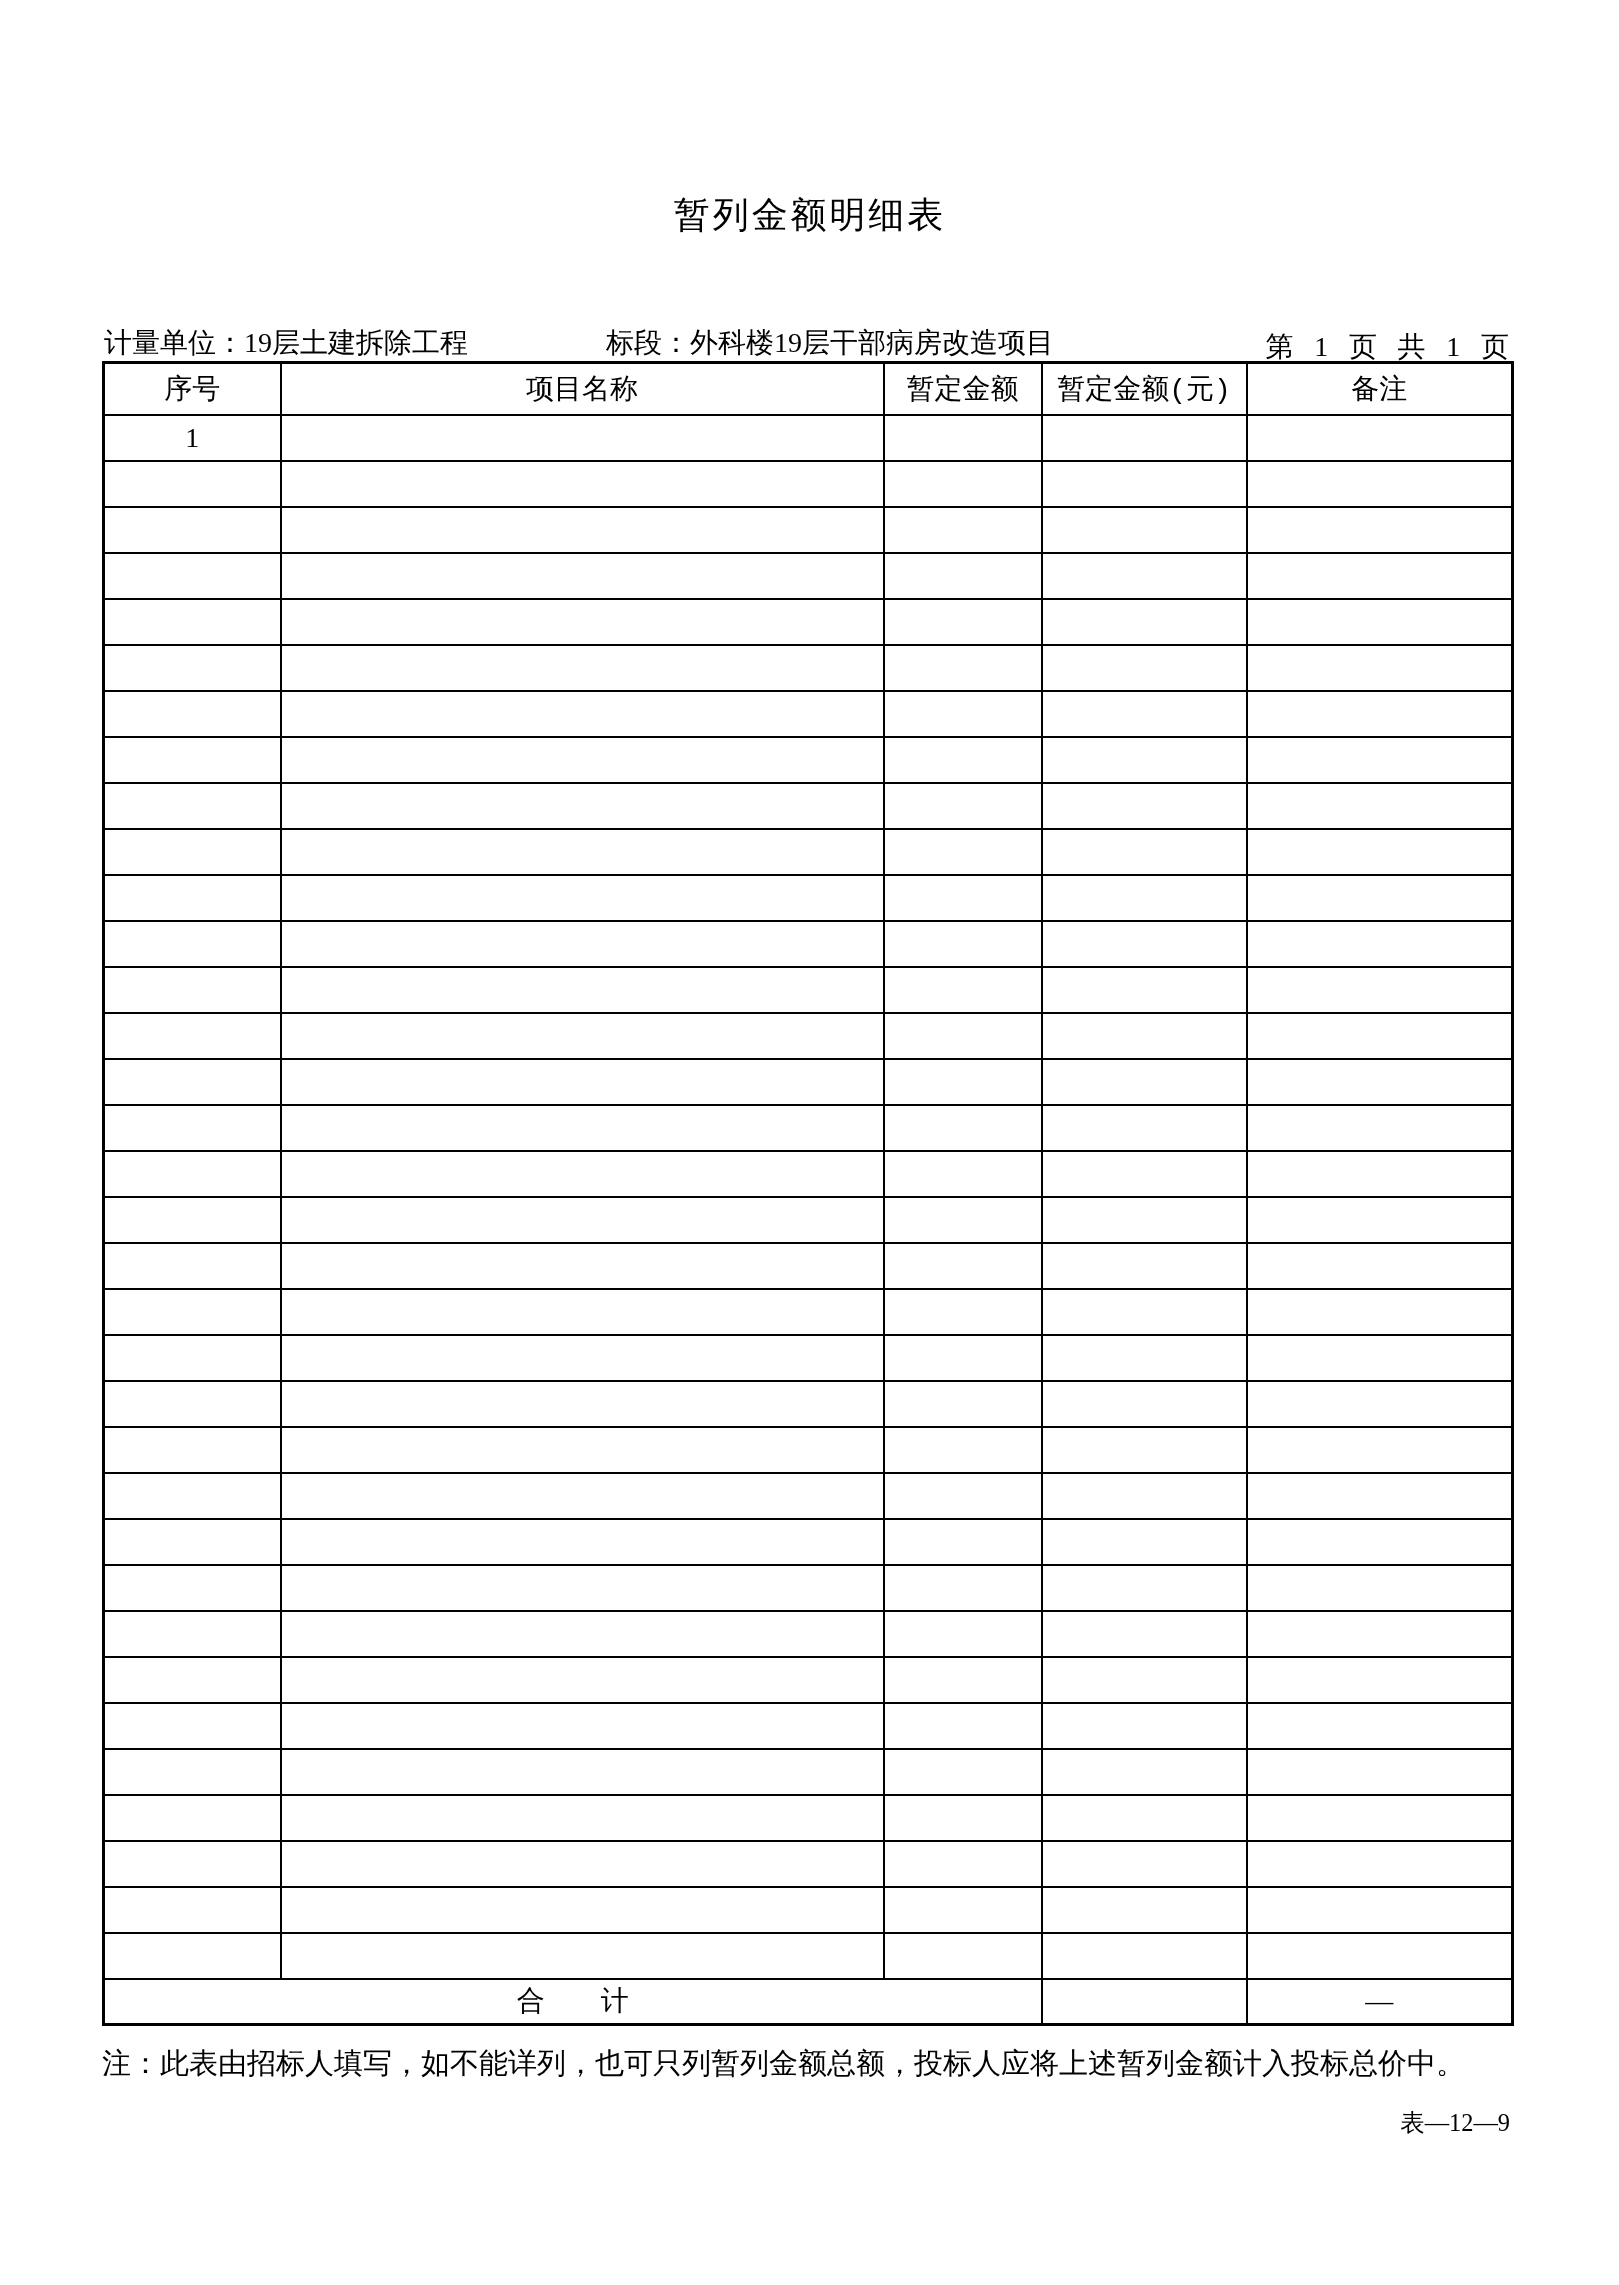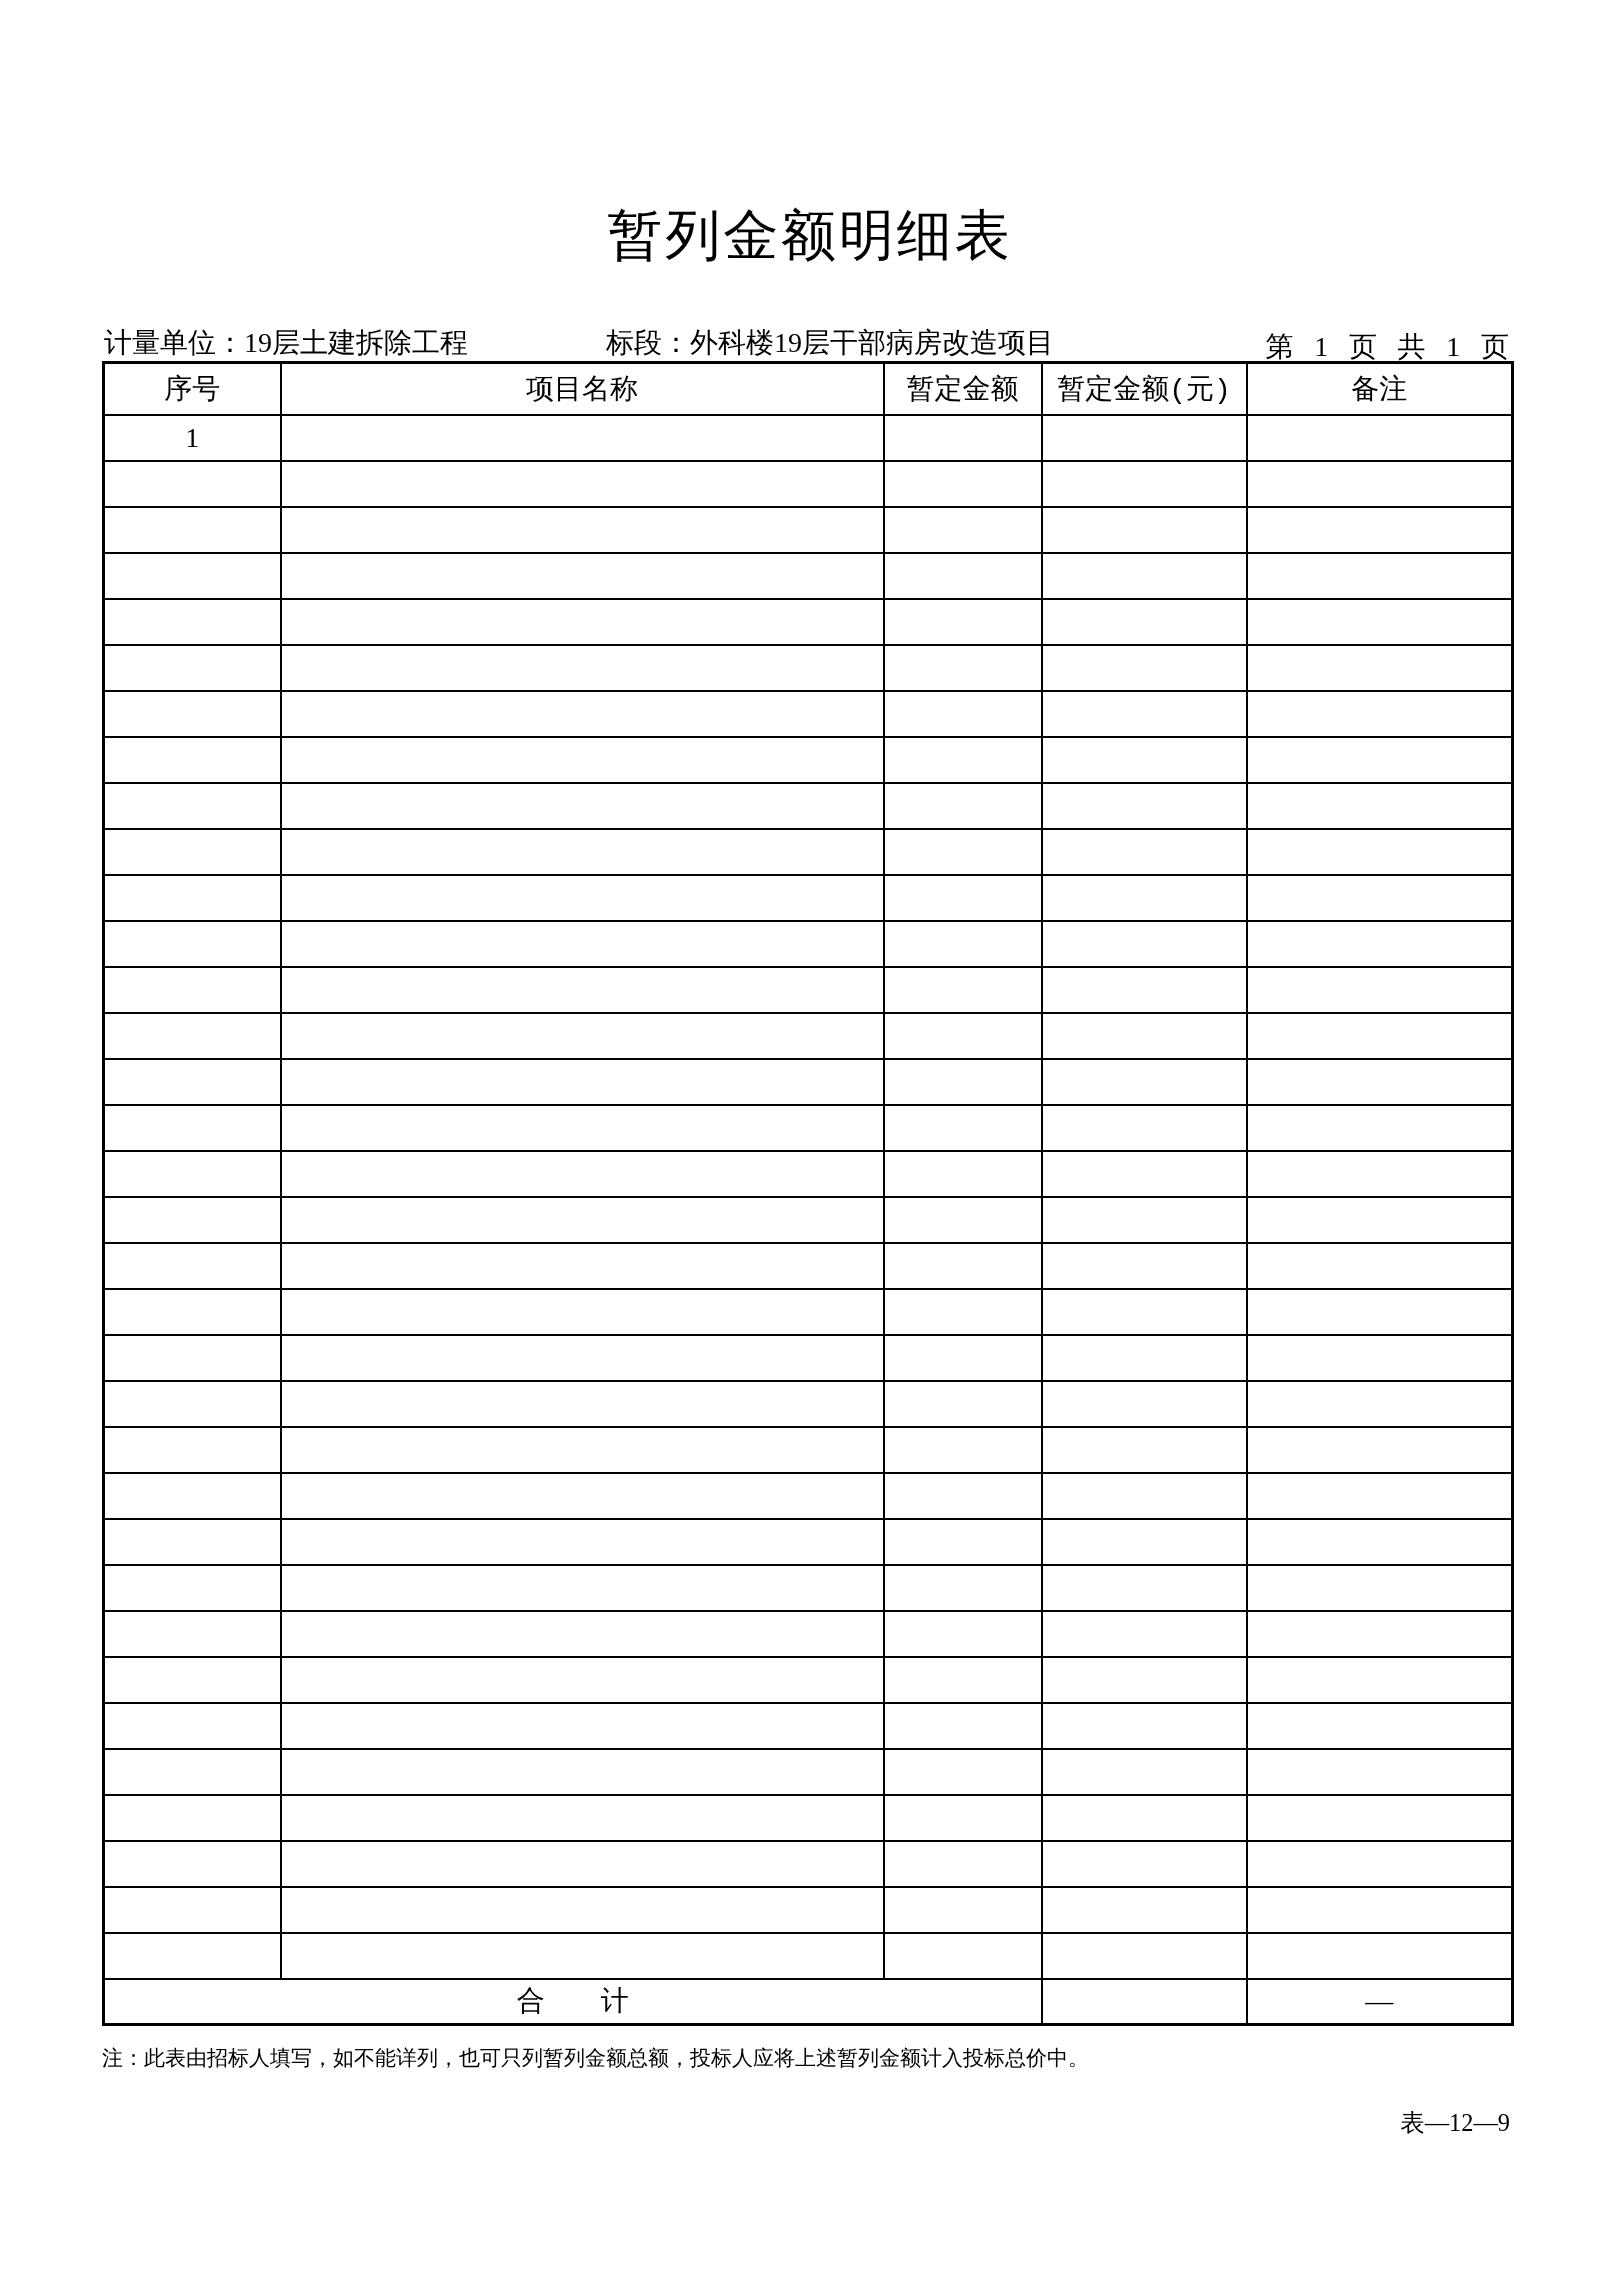--- a/index.html
+++ b/index.html
@@ -11,25 +11,24 @@
     font-family: "Liberation Serif", "DejaVu Serif", serif;
     color: #000000;
     overflow: hidden;
   }
   .page-title {
     position: absolute;
     top: 191px;
     left: 0;
     width: 100%;
     text-align: center;
-    font-size: 55px;
+    font-size: 36px;
     font-weight: 400;
     letter-spacing: 2.9px;
     white-space: nowrap;
-    margin-top: 8px;
   }
   .info-line {
     position: absolute;
     top: 326px;
     left: 102px;
     width: 1409px;
     height: 33px;
     line-height: 33px;
     font-size: 28px;
     white-space: nowrap;
@@ -64,21 +63,21 @@
   }
   table.sum-table tbody td { height: 46px; }
   table.sum-table tfoot td {
     height: 46px;
     border-top: 2.9px solid #000;
   }
   .note {
     position: absolute;
     top: 2044px;
     left: 102px;
-    font-size: 21px;
+    font-size: 29px;
     white-space: nowrap;
   }
   .form-code {
     position: absolute;
     top: 2107px;
     right: 110px;
     font-size: 24.4px;
     white-space: nowrap;
   }
 </style>

